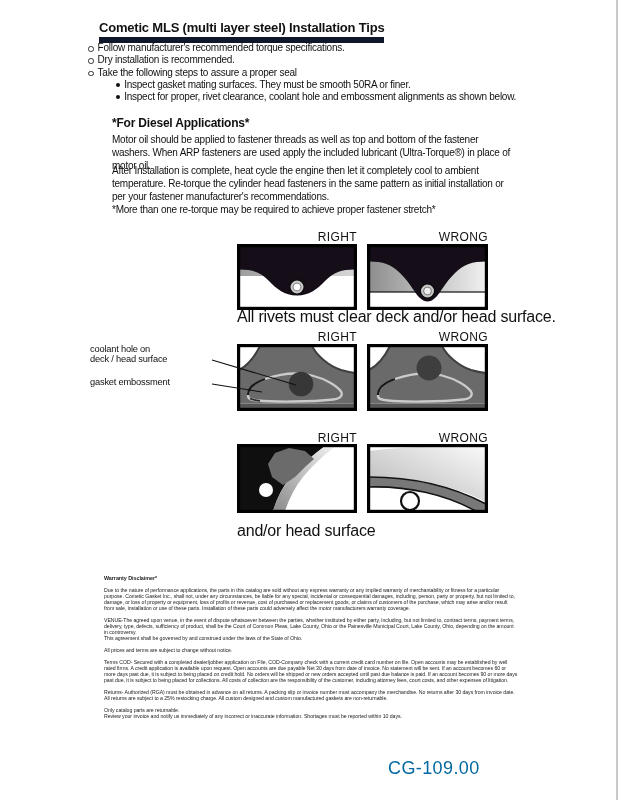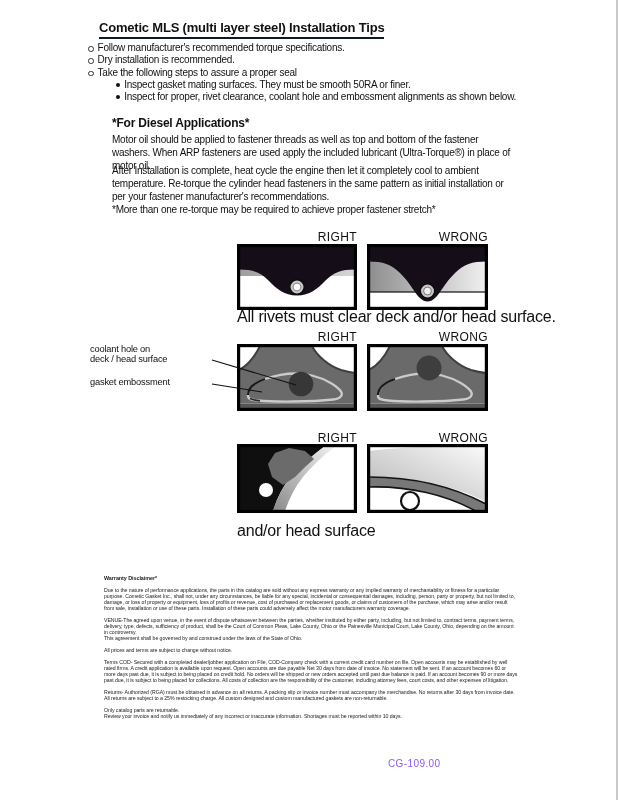--- a/index.html
+++ b/index.html
@@ -1,21 +1,21 @@
 <!DOCTYPE html>
 <html><head>
 <meta charset="utf-8">
 <style>
   html,body{margin:0;padding:0;background:#fff;}
   .page{position:relative;width:618px;height:800px;background:#ffffff;overflow:hidden;
         font-family:"Liberation Sans","DejaVu Sans",sans-serif;color:#111;}
   .abs{position:absolute;}
   
   .title{left:99px;top:20px;font-size:13px;font-weight:bold;letter-spacing:-0.2px;
-         border-bottom:2px solid #0f172a;padding-bottom:2px;}
+         border-bottom:6px solid #0f172a;padding-bottom:2px;}
   
   .bullets{left:88px;top:42px;width:500px;font-size:10px;letter-spacing:-0.25px;text-align:center;}
   .b-row{display:flex;align-items:flex-start;line-height:12.3px;}
   .b-row.lvl2{margin-left:28px;}
   .b-mark{flex:0 0 auto;width:3.6px;height:3.6px;border-radius:50%;margin:4px 4px 0 0;}
   .b-mark.open{border:1px solid #333;background:#fff;}
   .b-mark.solid{background:#111;width:4.2px;height:4.2px;}
   
   .diesel-h{left:112px;top:116px;font-size:12px;font-weight:bold;letter-spacing:-0.2px;}
   .para{left:112px;width:404px;font-size:10px;line-height:12.8px;letter-spacing:-0.25px;}
@@ -23,21 +23,21 @@
   .dlabel{font-size:12px;letter-spacing:0.4px;text-align:right;width:120px;}
   .caption{font-size:16px;letter-spacing:-0.2px;line-height:10.8px;}
   .annot{font-size:9.3px;letter-spacing:-0.2px;text-align:left;width:120px;line-height:10px;}
   svg{display:block;}
   
   .fine{left:104px;top:575px;width:414px;font-size:5.2px;line-height:6px;
         letter-spacing:-0.05px;color:#1c1c1c;}
   .fine .fp-h{font-weight:bold;font-size:5.4px;margin:0 0 6px 0;}
   .fine p{margin:0 0 6px 0;}
   .fine p.tight{margin-bottom:0;}
-  .footer-code{left:388px;top:758px;font-size:10px;letter-spacing:0.4px;color:#8b5cf6;}
+  .footer-code{left:388px;top:758px;font-size:18px;letter-spacing:0.4px;color:#0369a1;}
   .scan-edge{right:0;top:0;width:2px;height:800px;background:#c9c9c9;}
 </style>
 </head>
 <body>
 
 <div class="page">
 
   <div class="abs title">Cometic MLS (multi layer steel) Installation Tips</div>
 
   <div class="abs bullets">

